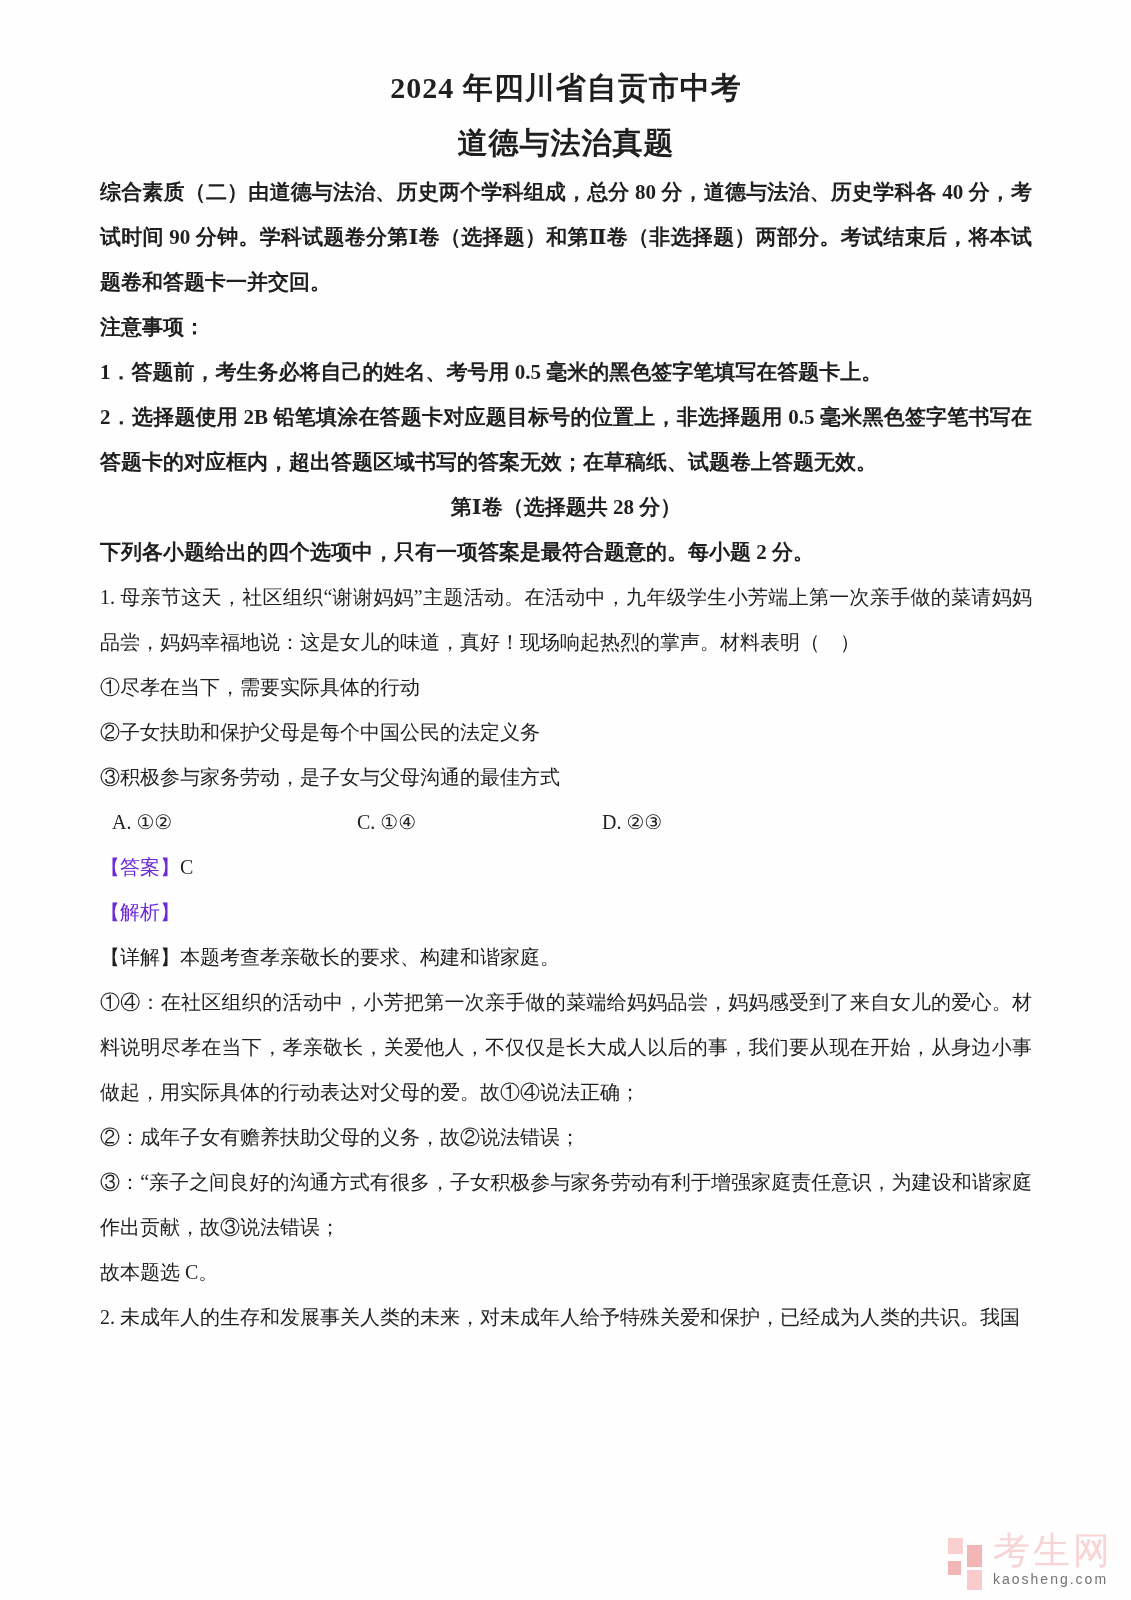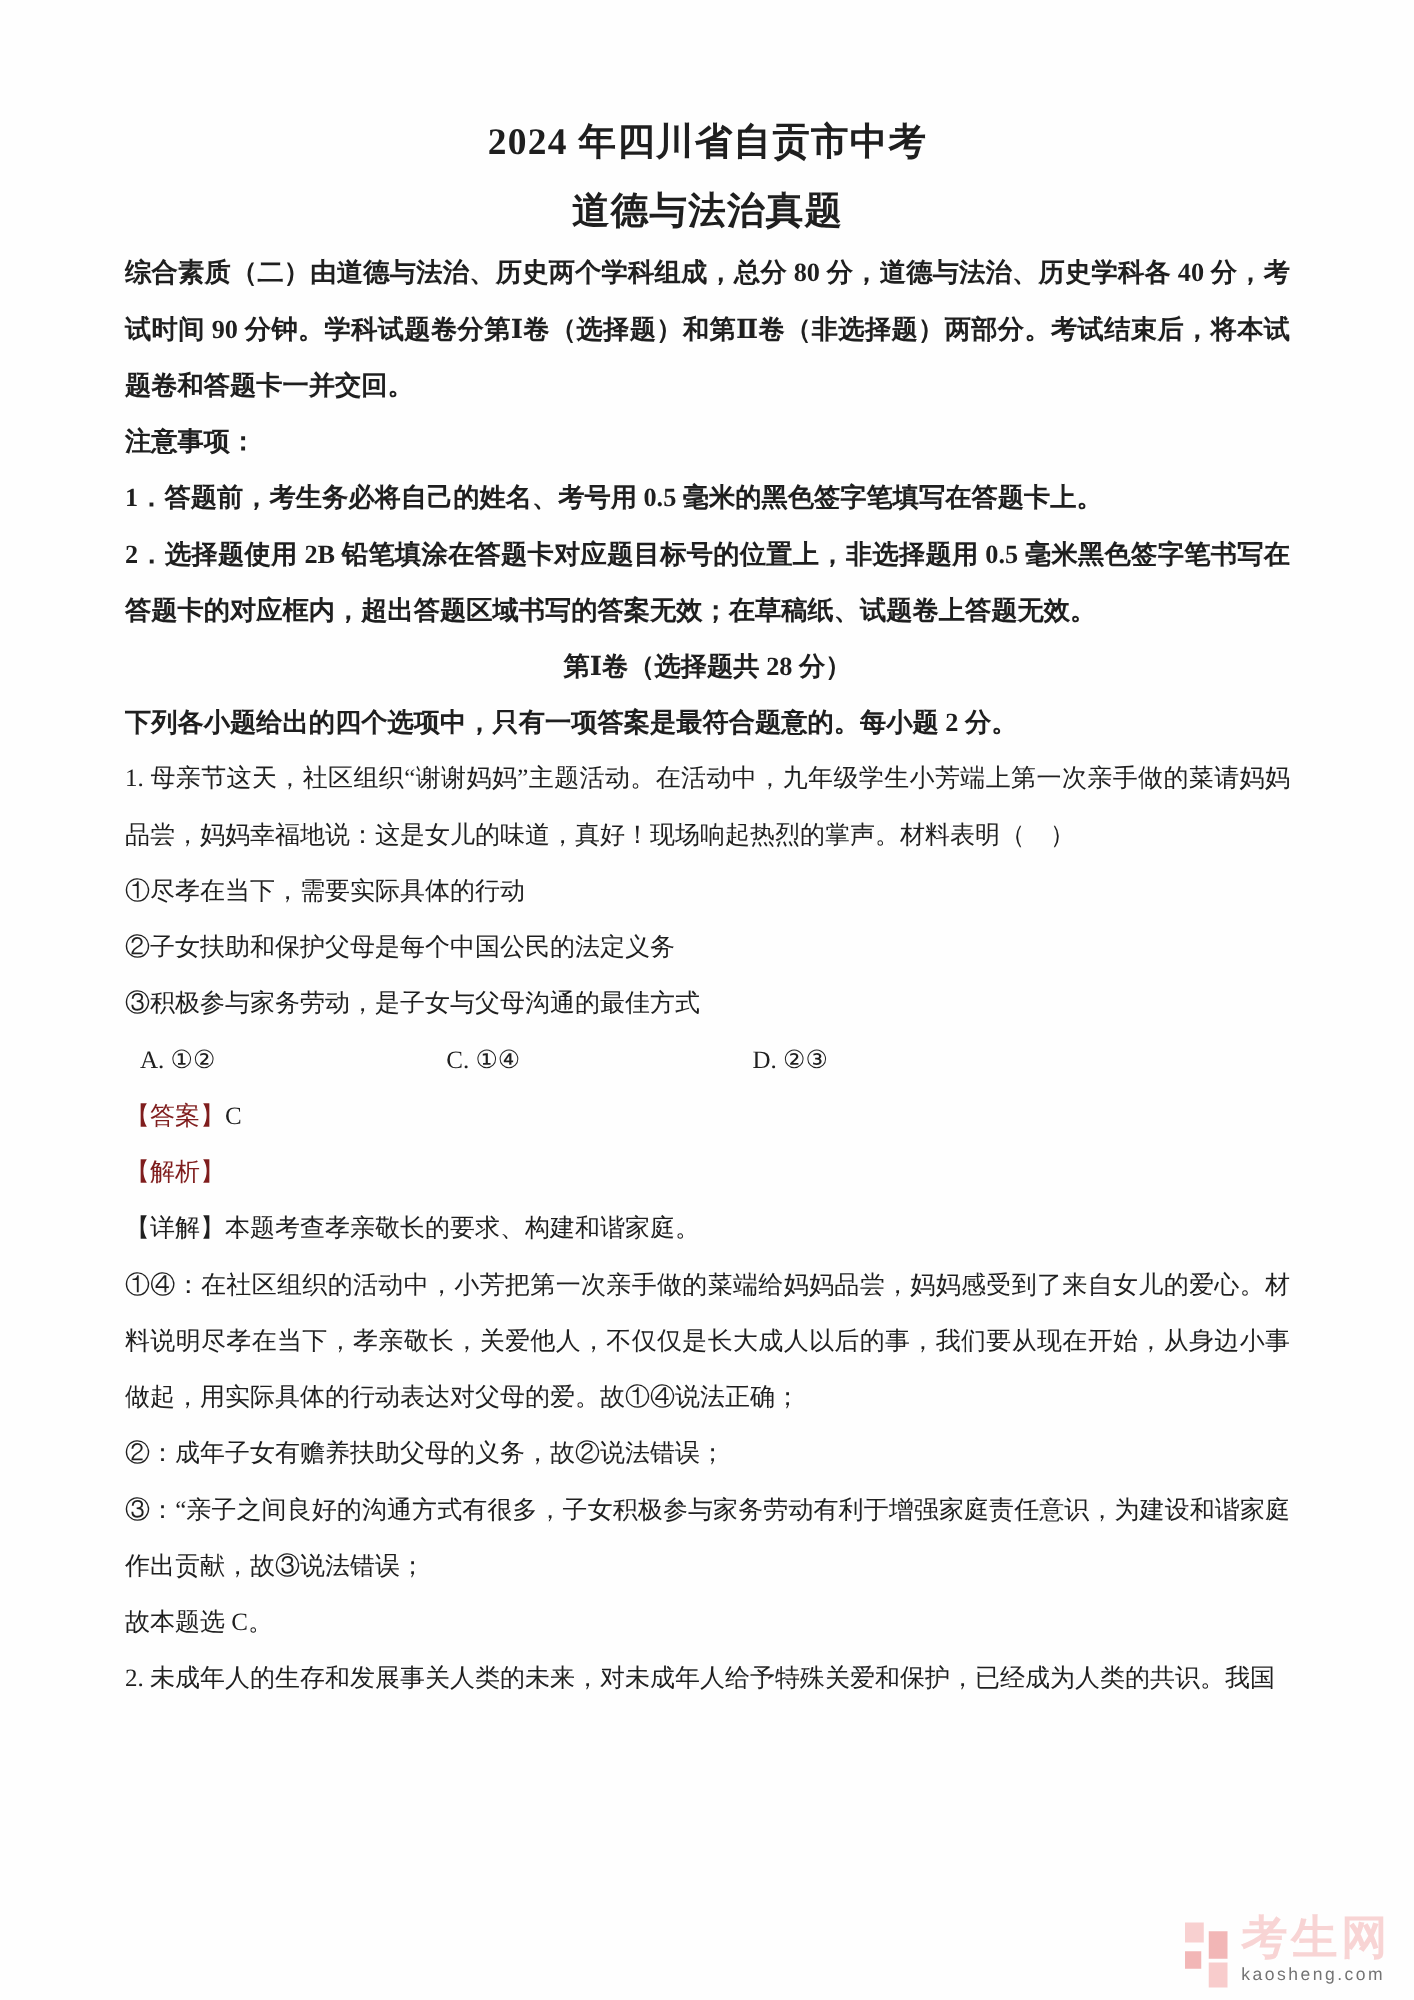--- a/index.html
+++ b/index.html
@@ -7,21 +7,21 @@
     position: relative;
     width: 1131px;
     height: 1600px;
     margin: 0 auto;
     background: #fefefe;
     overflow: hidden;
     font-family: "Liberation Serif", "DejaVu Serif", serif;
     color: #1f1f1f;
   }
   .content {
-    padding: 86px 99px 0 100px; 
+    padding: 60px 99px 0 100px; 
   }
   .title {
     margin: 0;
     text-align: center;
     font-size: 30px;
     line-height: 55px;
     font-weight: 700;
     letter-spacing: 1px;
   }
   p { margin: 0; font-size: 20px; line-height: 45px; }
@@ -33,41 +33,41 @@
     font-weight: 700;
     font-size: 21px;
     line-height: 45px;
   }
   .choices {
     display: flex;
     font-size: 20px;
     line-height: 45px;
   }
   .choices span { width: 25%; margin-left: 12px; }
-  .blue { color: #7f1d1d; }
+  .blue { color: #6d28d9; }
 
   
   .watermark {
     position: absolute;
     left: 948px;
     top: 1532px;
     display: flex;
     align-items: flex-start;
   }
   .wm-icon { position: relative; width: 36px; height: 54px; margin-top: 4px; }
   .wm-icon i { position: absolute; display: block; }
   .wm-sq1 { left: 0;    top: 2px;  width: 15px; height: 16px; background: #f8d0d0; }
   .wm-sq2 { left: 19px; top: 9px;  width: 15px; height: 22px; background: #f2b6b6; }
   .wm-sq3 { left: 0;    top: 25px; width: 13px; height: 14px; background: #f2b6b6; }
   .wm-sq4 { left: 19px; top: 34px; width: 15px; height: 20px; background: #f8cccc; }
   .wm-text { margin-left: 9px; }
   .wm-name {
     font-size: 37px;
     line-height: 37px;
-    font-weight: 700;
+    font-weight: 400;
     color: #f8d4d4;
     letter-spacing: 3px;
     font-family: "Liberation Serif", "DejaVu Serif", serif;
   }
   .wm-domain {
     margin-top: 3px;
     font-size: 14px;
     line-height: 15px;
     color: #737373;
     letter-spacing: 2px;

